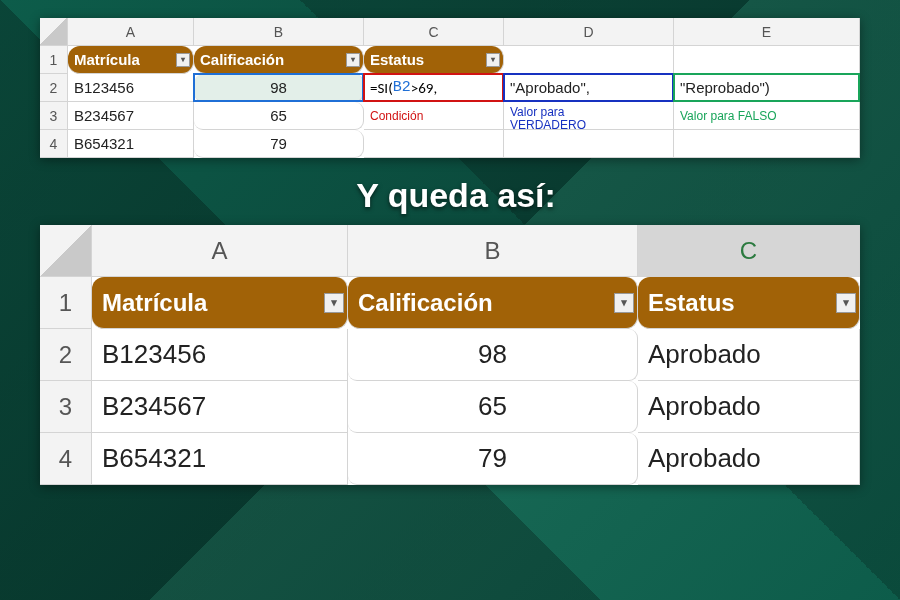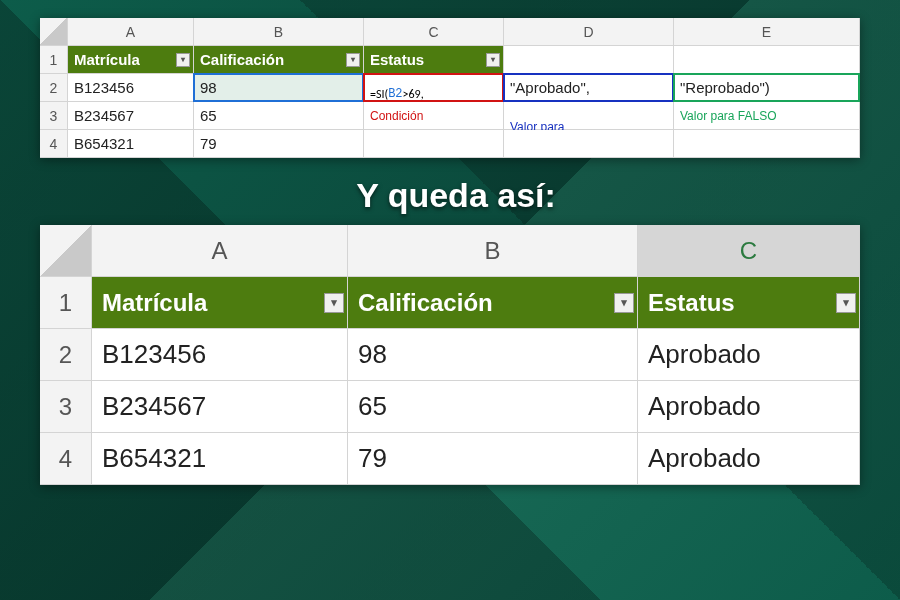--- a/index.html
+++ b/index.html
@@ -58,43 +58,44 @@
   .colhdr, .rowhdr, .corner {
     background: #f3f3f3;
     color: #555;
     justify-content: center;
     font-size: 14px;
   }
   .corner {
     background: linear-gradient(135deg, #f3f3f3 50%, #c9c9c9 50%);
   }
   .th {
-    background: #4d7c0f;
+    background: #a16207;
     color: #fff;
     font-weight: 600;
     font-size: 15px;
     padding-right: 20px;
     position: relative;
+    border-radius: 12px;
   }
   .th .filter {
     position: absolute;
     right: 3px;
     top: 50%;
     transform: translateY(-50%);
     width: 14px;
     height: 14px;
     background: #f0f0f0;
     border: 1px solid #999;
     display: flex;
     align-items: center;
     justify-content: center;
     font-size: 8px;
     color: #555;
   }
-  .num { justify-content: flex-start; }
+  .num { justify-content: center; border-radius: 9px; }
 
   
   .outline { position: absolute; pointer-events: none; }
   .box-blue { border: 2px solid #1f6fd6; }
   .box-red  { border: 2px solid #d11313; }
   .box-green{ border: 2px solid #19a55a; }
   .box-darkblue { border: 2px solid #1731c0; }
   .sel-fill { background: #e3efe9 !important; }
 
   
@@ -165,40 +166,40 @@
     </div>
     <div class="cell"></div>
     <div class="cell"></div>
 
     <div class="cell rowhdr">2</div>
     <div class="cell">B123456</div>
     <div class="cell num sel-fill" style="position:relative;">
       <span>98</span>
       <span class="outline box-blue" style="inset:-1px;"></span>
     </div>
-    <div class="cell" style="position:relative; font-family:Calibri,Arial; font-size:12px;align-items:flex-end;">
+    <div class="cell" style="position:relative; font-family:Calibri,Arial; font-size:15px;">
       <span class="fx-black">=SI(</span>
         <span class="fx-blue">B2</span>
         <span class="fx-black">&gt;69,</span>
       <span class="outline box-red" style="inset:-1px;"></span>
     </div>
     <div class="cell" style="position:relative;">
       <span>"Aprobado",</span>
       <span class="outline box-darkblue" style="inset:-1px;"></span>
     </div>
     <div class="cell" style="position:relative;">
       <span>"Reprobado")</span>
       <span class="outline box-green" style="inset:-1px;"></span>
     </div>
 
     <div class="cell rowhdr">3</div>
     <div class="cell">B234567</div>
     <div class="cell num">65</div>
     <div class="cell annot-red" style="font-size:12px;">Condición</div>
-    <div class="cell annot-blue" style="font-size:12px; line-height:1.1; display:block; padding-top:19px;">
+    <div class="cell annot-blue" style="font-size:12px; line-height:1.1; display:block; padding-top:4px;">
       <div>Valor para</div>
       <div>VERDADERO</div>
     </div>
     <div class="cell annot-green" style="font-size:12px;">Valor para FALSO</div>
 
     <div class="cell rowhdr">4</div>
     <div class="cell">B654321</div>
     <div class="cell num">79</div>
     <div class="cell"></div>
     <div class="cell"></div>

